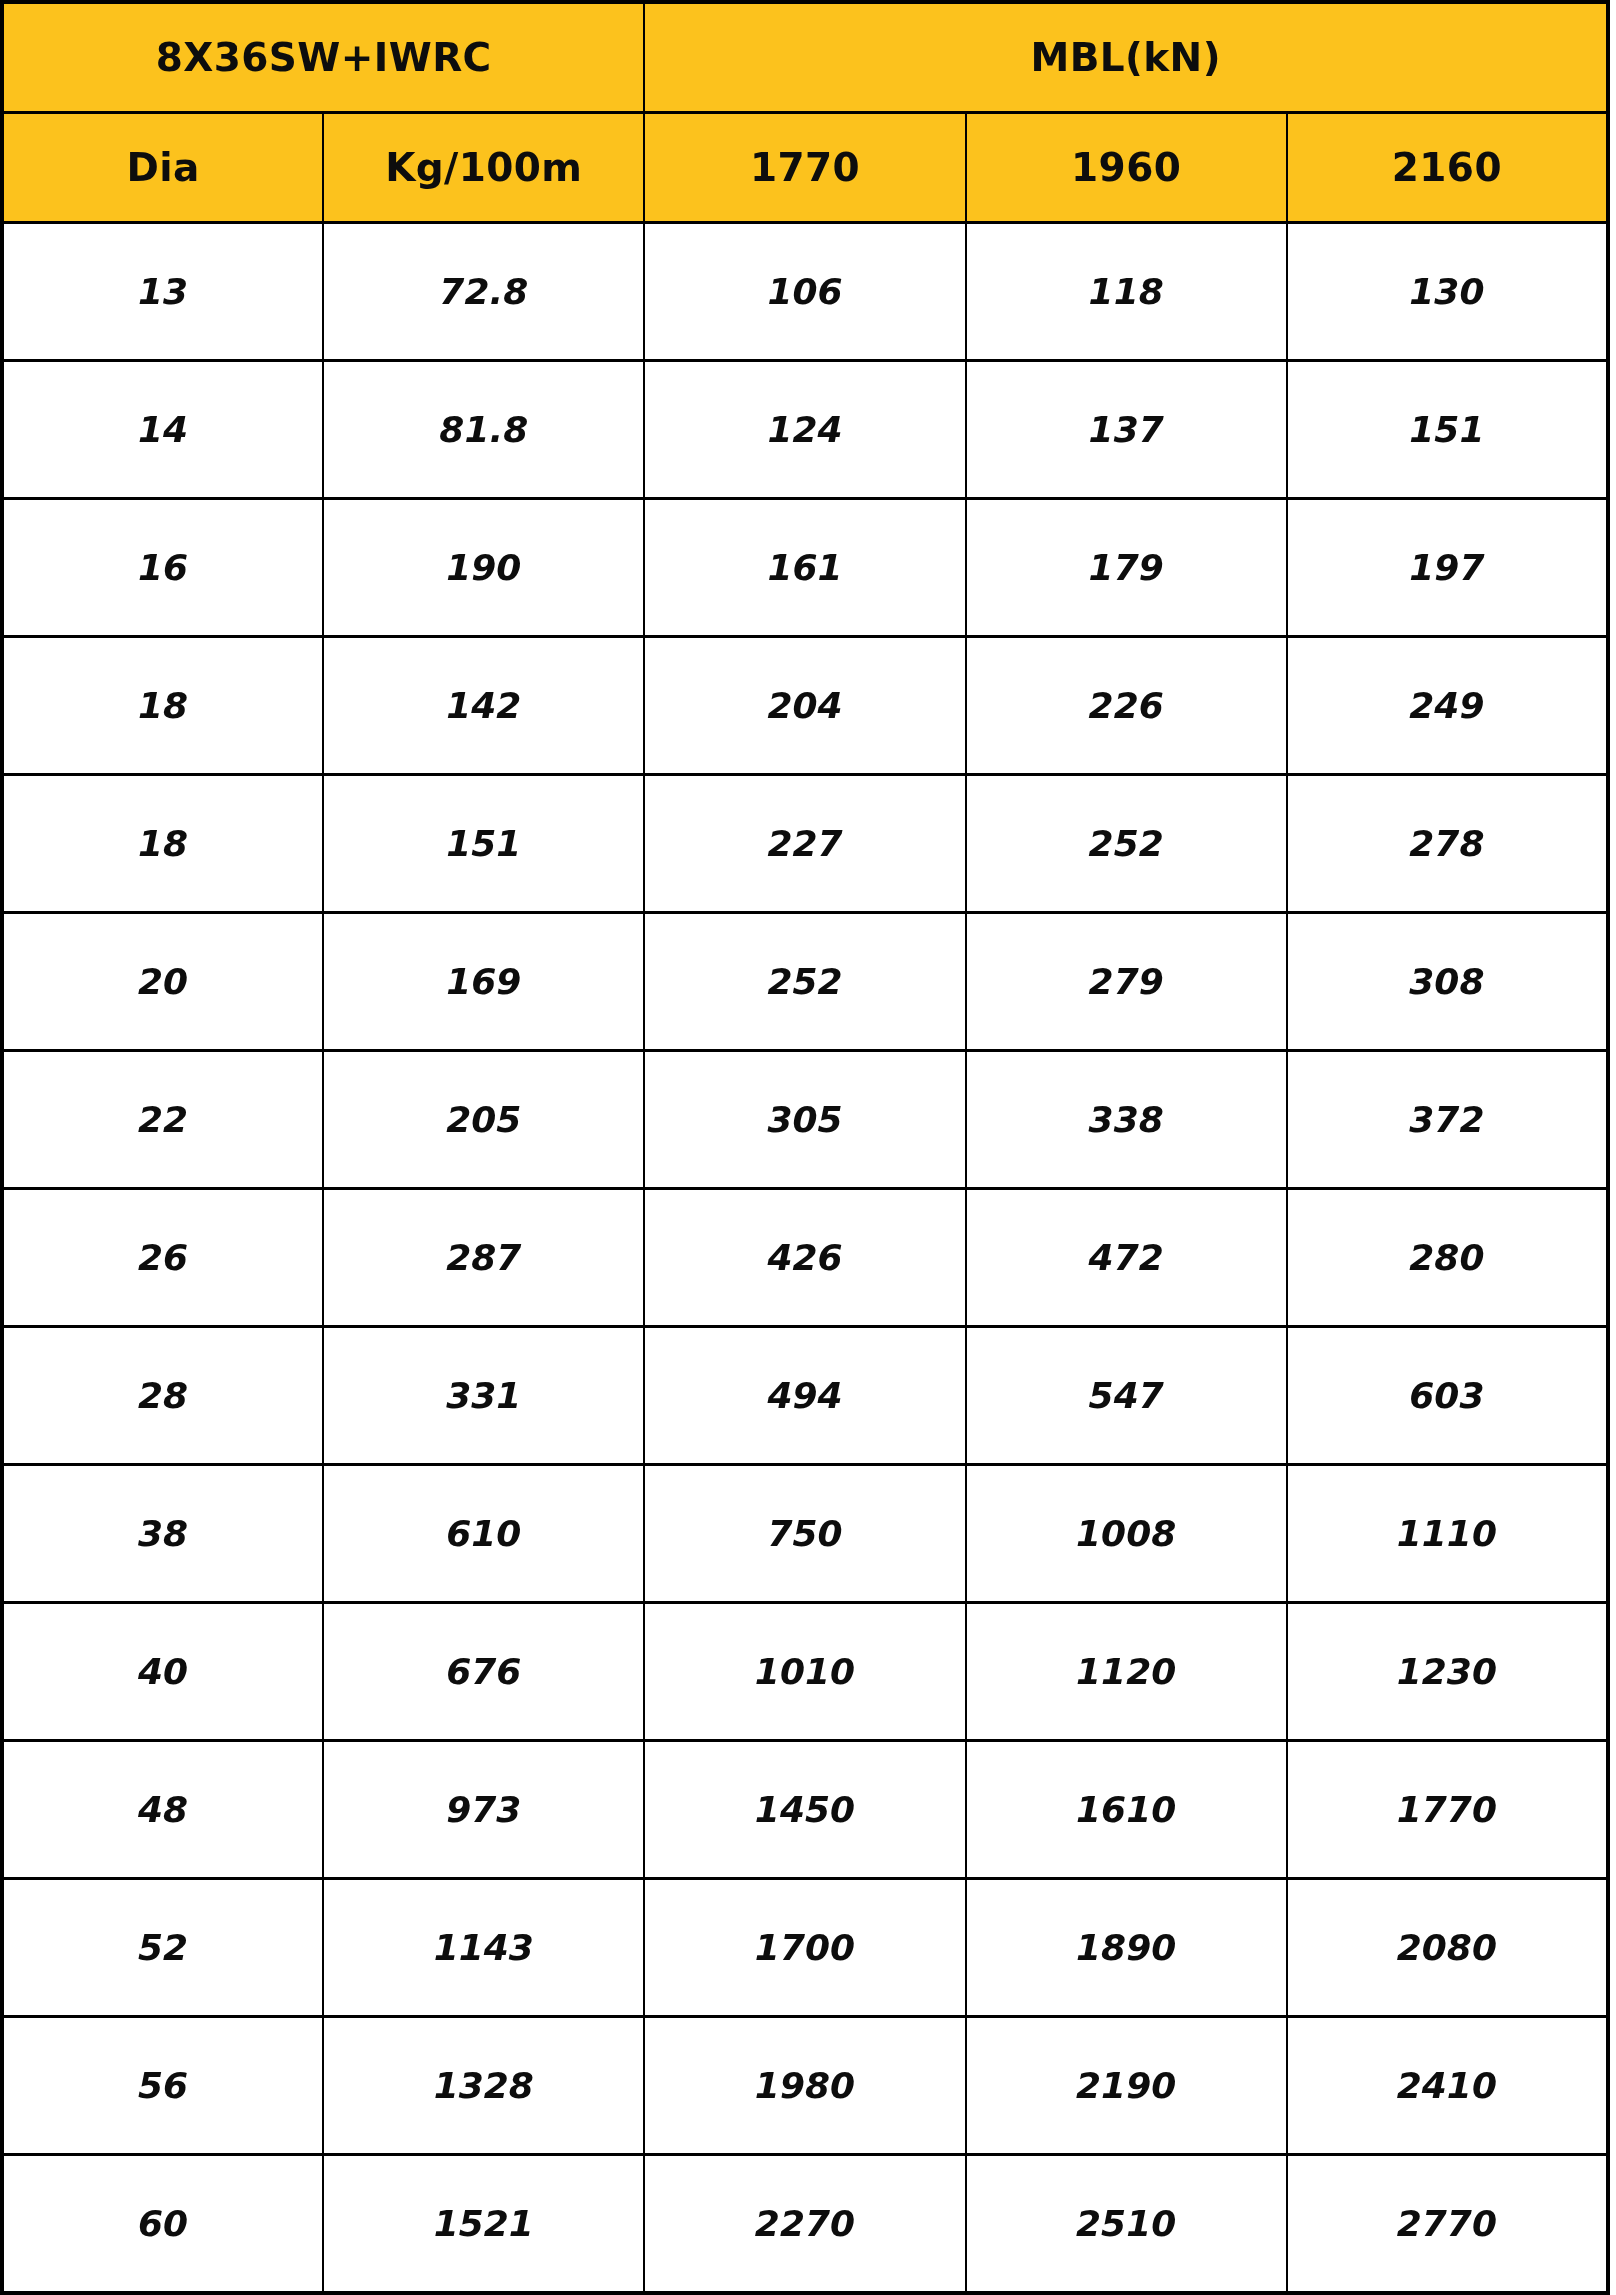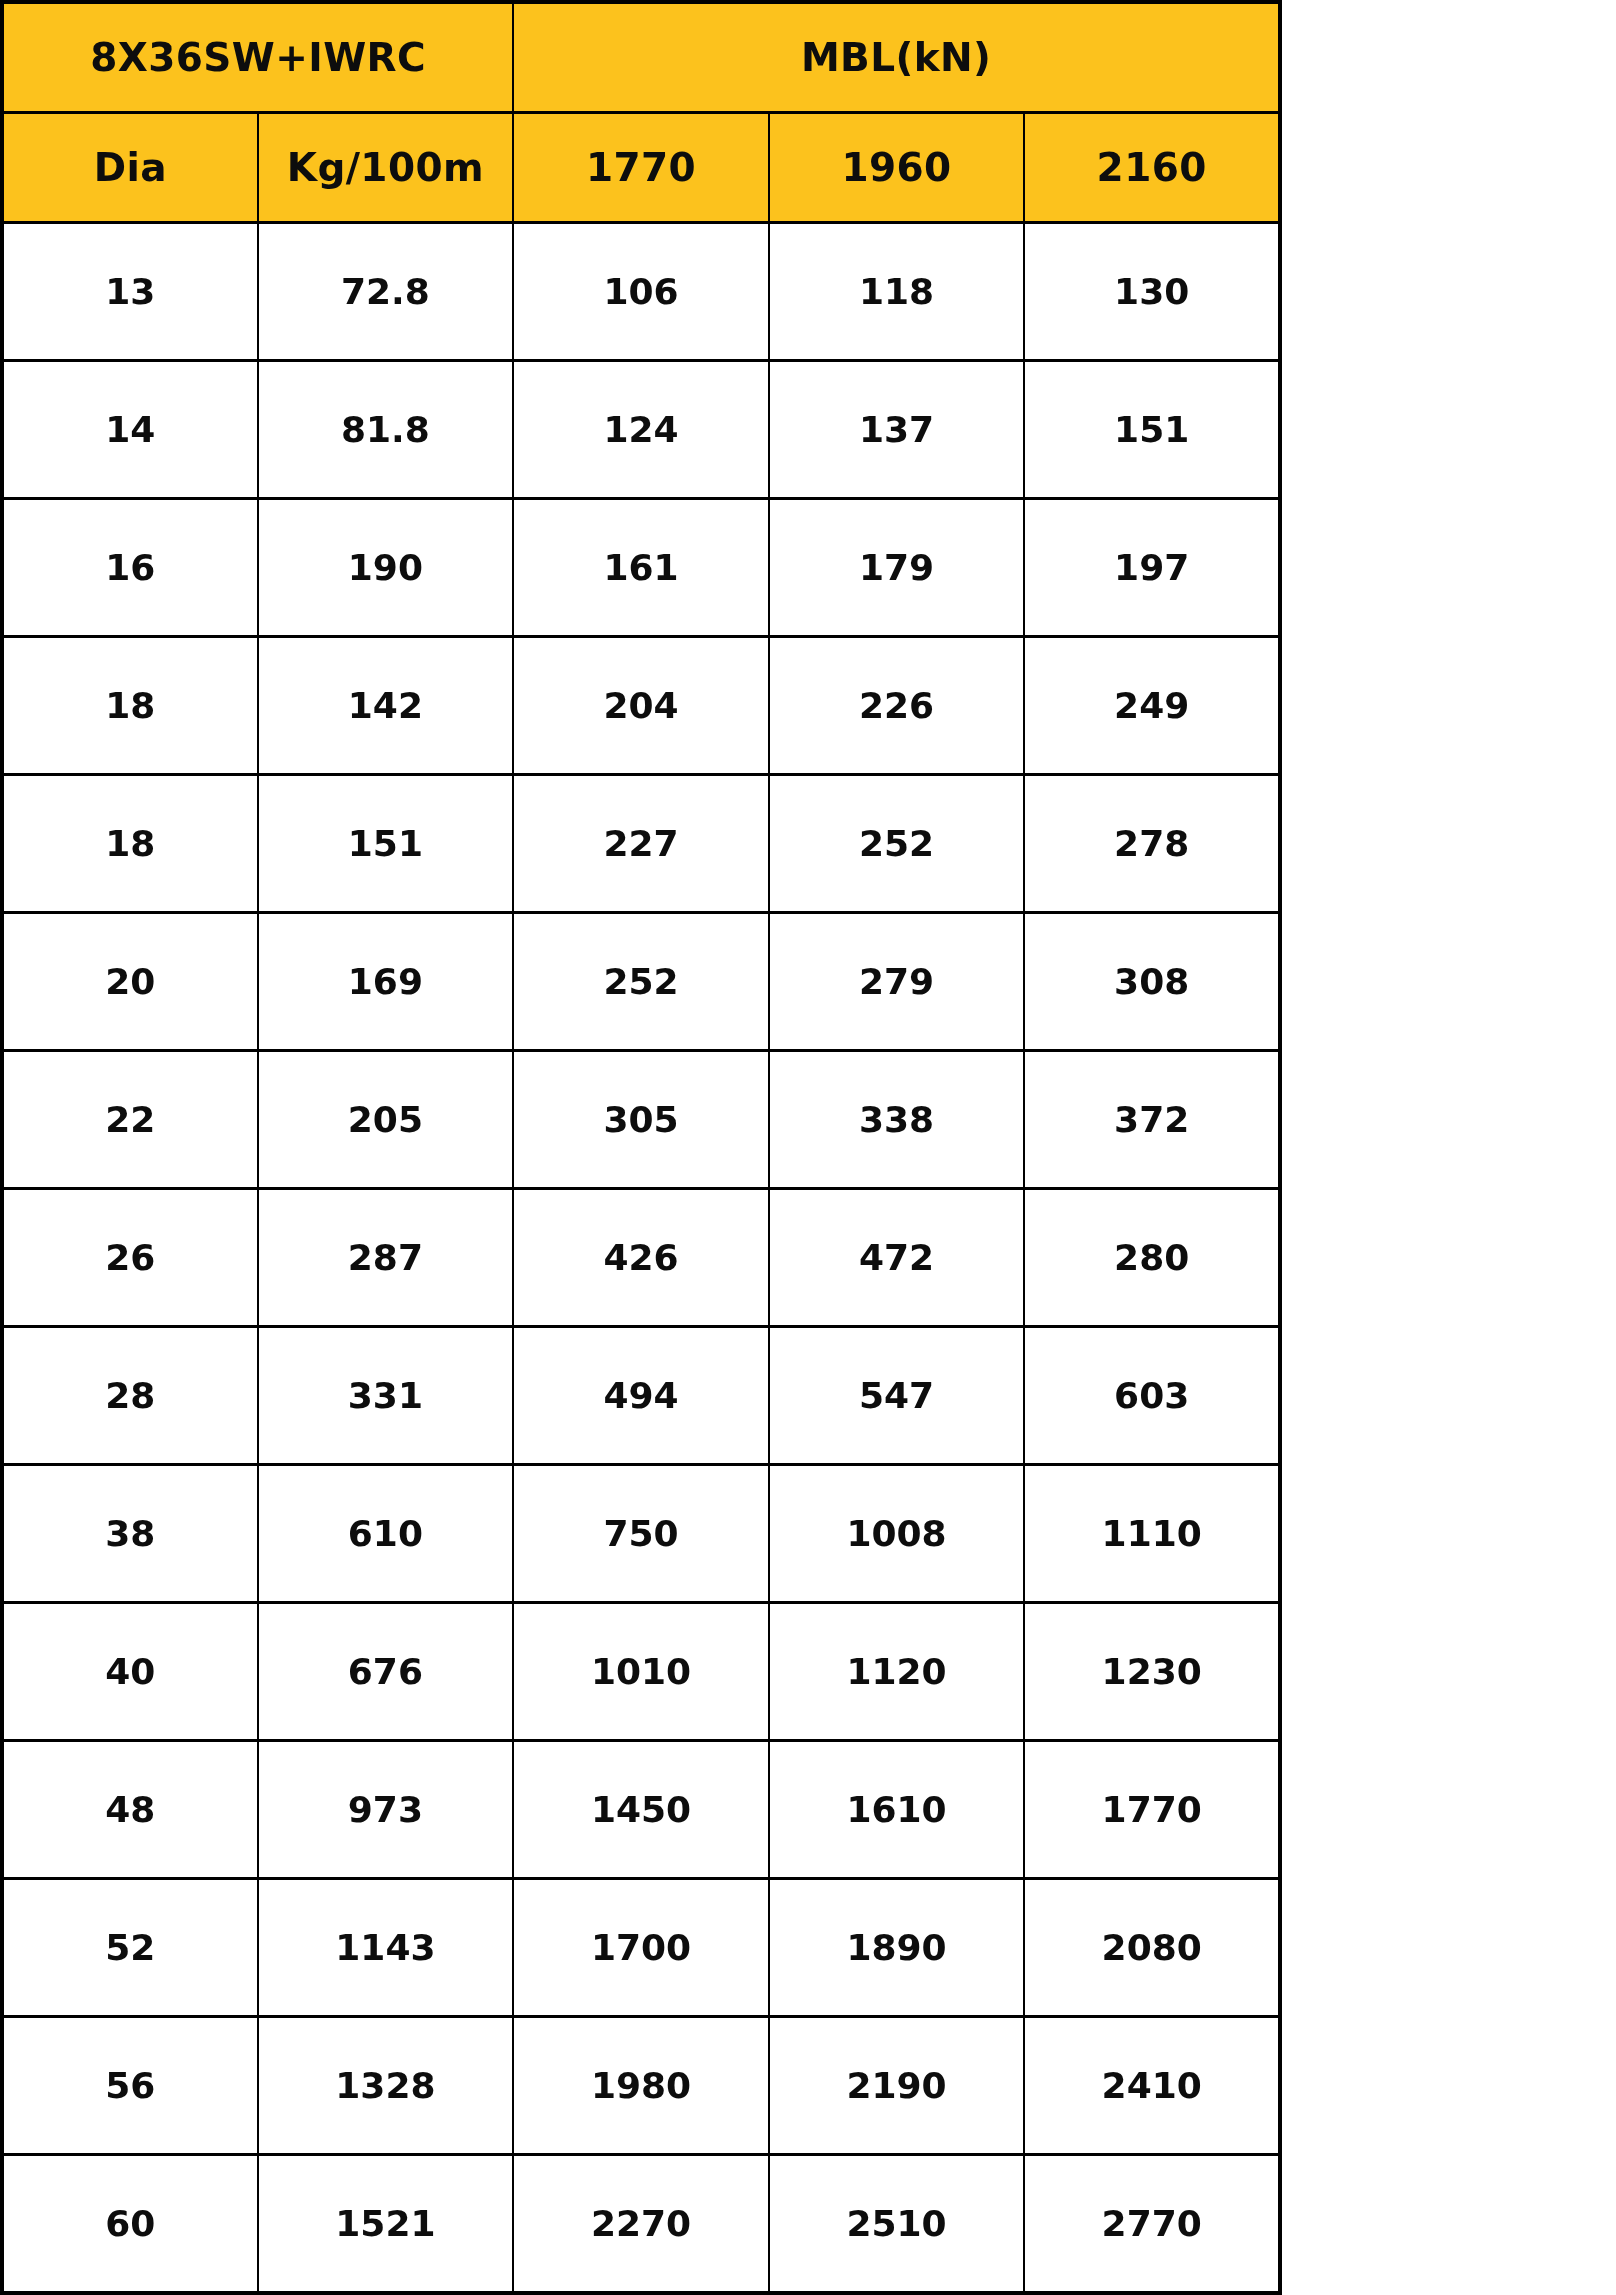--- a/index.html
+++ b/index.html
@@ -7,21 +7,21 @@
     padding: 0;
     background: #ffffff;
   }
   body {
     width: 1617px;
     height: 2295px;
     font-family: "DejaVu Sans", "Liberation Sans", sans-serif;
     color: var(--text, #0d0d0d);
   }
   table.spec-table {
-    width: 1282px;
+    width: 1610px;
     height: 2295px;
     border-collapse: collapse;
     table-layout: fixed;
     border: 4.5px solid var(--border, #000000);
   }
   col { width: 20%; }
   th, td {
     text-align: center;
     vertical-align: middle;
     border-left: 2.3px solid var(--border, #000000);
@@ -32,21 +32,21 @@
     overflow: hidden;
   }
   thead th {
     background: var(--header-bg, #FCC21D);
     font-size: 39px;
     font-weight: 800;
     letter-spacing: 0.4px;
     color: var(--text, #0d0d0d);
   }
   thead tr { height: 110px; }
-  tbody tr { height: 109px; }
+  tbody tr { height: 109px; font-style: italic; }
   tbody td {
     background: var(--row-bg, #ffffff);
     font-size: 36px;
     font-weight: 700;
     color: var(--text, #0d0d0d);
   }
 </style>
 </head>
 <body>
 

